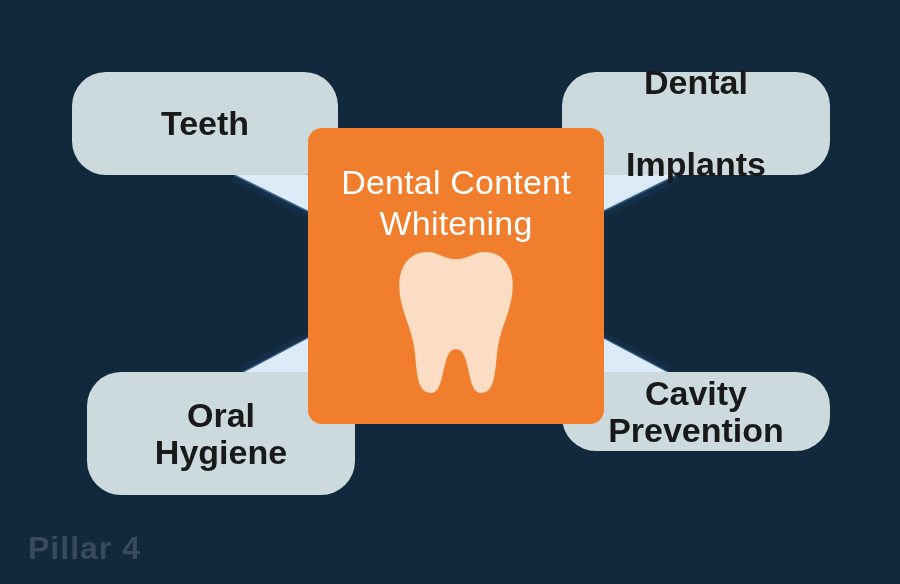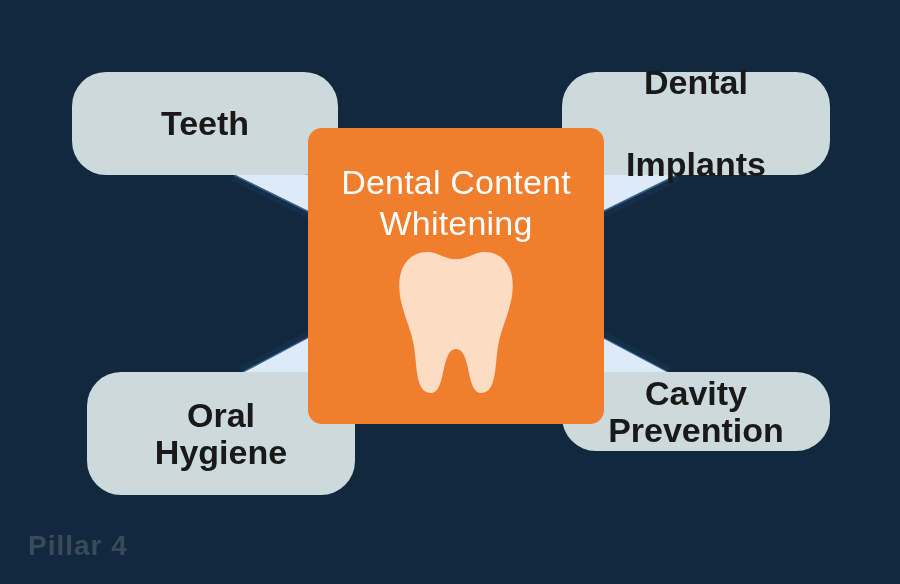--- a/index.html
+++ b/index.html
@@ -32,21 +32,21 @@
   }
   .center-title {
     color:#FFFFFF; font-size:34px; line-height:41px; font-weight:400; text-align:center;
     letter-spacing:0.2px;
   }
   .tooth-wrap { margin-top:5px; }
 
   
   .pillar-label {
     position:absolute; left:28px; top:530px; z-index:1;
-    color:#394A5E; font-size:28px; font-weight:700; letter-spacing:1px;
+    color:#394A5E; font-size:32px; font-weight:700; letter-spacing:1px;
   }
 </style>
 </head>
 <body>
 
 <div class="stage">
 
   <svg class="tails" width="900" height="584" viewBox="0 0 900 584" aria-hidden="true">
 
     <g>

